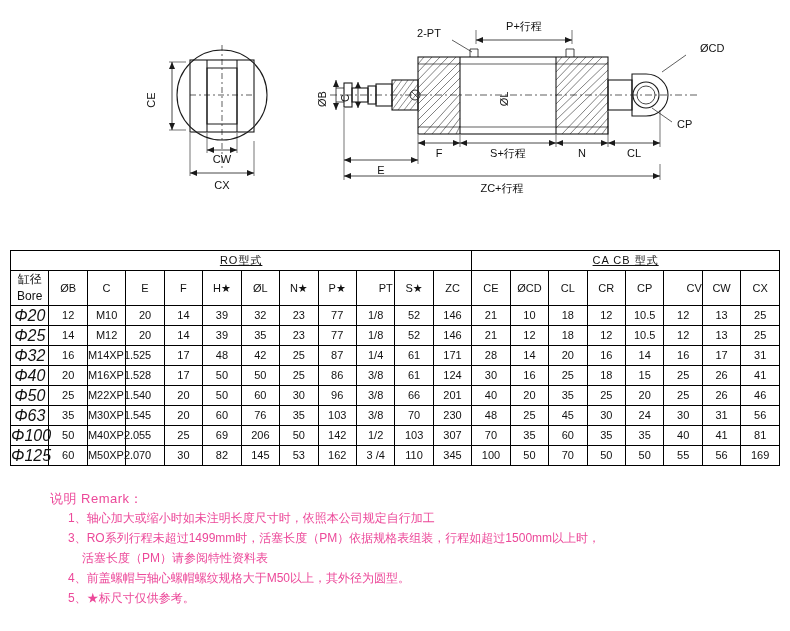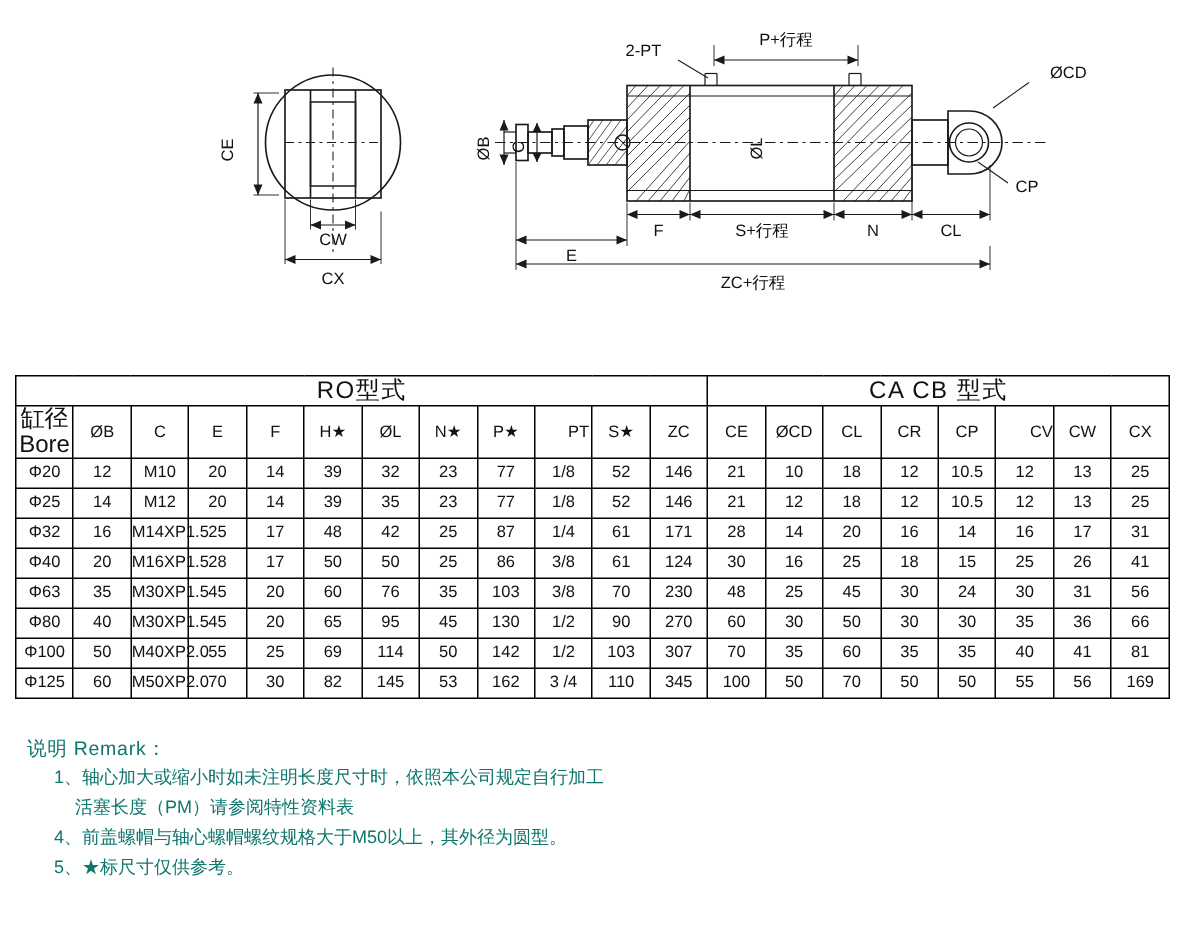--- a/index.html
+++ b/index.html
@@ -25,42 +25,44 @@
   table.spec th, table.spec td{
     border:1px solid #000;
     text-align:center;
     height:19px;
     padding:0;
     font-weight:normal;
     line-height:17px;
   }
   table.spec th.grouphdr{
     font-weight:normal;
-    font-size:16px;
+    font-size:11px;
     letter-spacing:1px;
+    text-decoration:underline;
   }
   table.spec th.colhdr{
     font-size:11px;
   }
   table.spec td.bore{
-    font-size:11px;
+    font-size:16px;
+    font-style:italic;
   }
   table.spec th.borehdr{
-    font-size:16px;
+    font-size:12px;
   }
   table.spec td.cwide{
     font-size:11px;
   }
   .remark{
     position:absolute;
-    left:18px;top:492px;
+    left:50px;top:492px;
     width:730px;
     font-size:12.5px;
     line-height:1.0;
-    color:#0f766e;
+    color:#ec4899;
   }
   .remark .title{
     font-size:13px;
     margin-bottom:7px;
     letter-spacing:0.5px;
   }
   .remark .line{
     margin:0 0 8px 18px;
     font-size:12px;
     white-space:nowrap;
@@ -370,20 +372,42 @@
         <td>30</td>
         <td>16</td>
         <td>25</td>
         <td>18</td>
         <td>15</td>
         <td>25</td>
         <td>26</td>
         <td>41</td>
       </tr>
       <tr>
+        <td class="bore">Φ50</td>
+        <td>25</td>
+        <td class="cwide">M22XP1.5</td>
+        <td>40</td>
+        <td>20</td>
+        <td>50</td>
+        <td>60</td>
+        <td>30</td>
+        <td>96</td>
+        <td>3/8</td>
+        <td>66</td>
+        <td>201</td>
+        <td>40</td>
+        <td>20</td>
+        <td>35</td>
+        <td>25</td>
+        <td>20</td>
+        <td>25</td>
+        <td>26</td>
+        <td>46</td>
+      </tr>
+      <tr>
         <td class="bore">Φ63</td>
         <td>35</td>
         <td class="cwide">M30XP1.5</td>
         <td>45</td>
         <td>20</td>
         <td>60</td>
         <td>76</td>
         <td>35</td>
         <td>103</td>
         <td>3/8</td>
@@ -392,49 +416,27 @@
         <td>48</td>
         <td>25</td>
         <td>45</td>
         <td>30</td>
         <td>24</td>
         <td>30</td>
         <td>31</td>
         <td>56</td>
       </tr>
       <tr>
-        <td class="bore">Φ80</td>
-        <td>40</td>
-        <td class="cwide">M30XP1.5</td>
-        <td>45</td>
-        <td>20</td>
-        <td>65</td>
-        <td>95</td>
-        <td>45</td>
-        <td>130</td>
-        <td>1/2</td>
-        <td>90</td>
-        <td>270</td>
-        <td>60</td>
-        <td>30</td>
-        <td>50</td>
-        <td>30</td>
-        <td>30</td>
-        <td>35</td>
-        <td>36</td>
-        <td>66</td>
-      </tr>
-      <tr>
         <td class="bore">Φ100</td>
         <td>50</td>
         <td class="cwide">M40XP2.0</td>
         <td>55</td>
         <td>25</td>
         <td>69</td>
-        <td>114</td>
+        <td>206</td>
         <td>50</td>
         <td>142</td>
         <td>1/2</td>
         <td>103</td>
         <td>307</td>
         <td>70</td>
         <td>35</td>
         <td>60</td>
         <td>35</td>
         <td>35</td>
@@ -463,16 +465,17 @@
         <td>55</td>
         <td>56</td>
         <td>169</td>
       </tr>
     </tbody>
 </table>
 
 <div class="remark">
   <div class="title">说明 Remark：</div>
   <div class="line">1、轴心加大或缩小时如未注明长度尺寸时，依照本公司规定自行加工</div>
+  <div class="line">3、RO系列行程未超过1499mm时，活塞长度（PM）依据规格表组装，行程如超过1500mm以上时，</div>
   <div class="line indent">活塞长度（PM）请参阅特性资料表</div>
   <div class="line">4、前盖螺帽与轴心螺帽螺纹规格大于M50以上，其外径为圆型。</div>
   <div class="line">5、★标尺寸仅供参考。</div>
 </div>
 
 </body></html>

